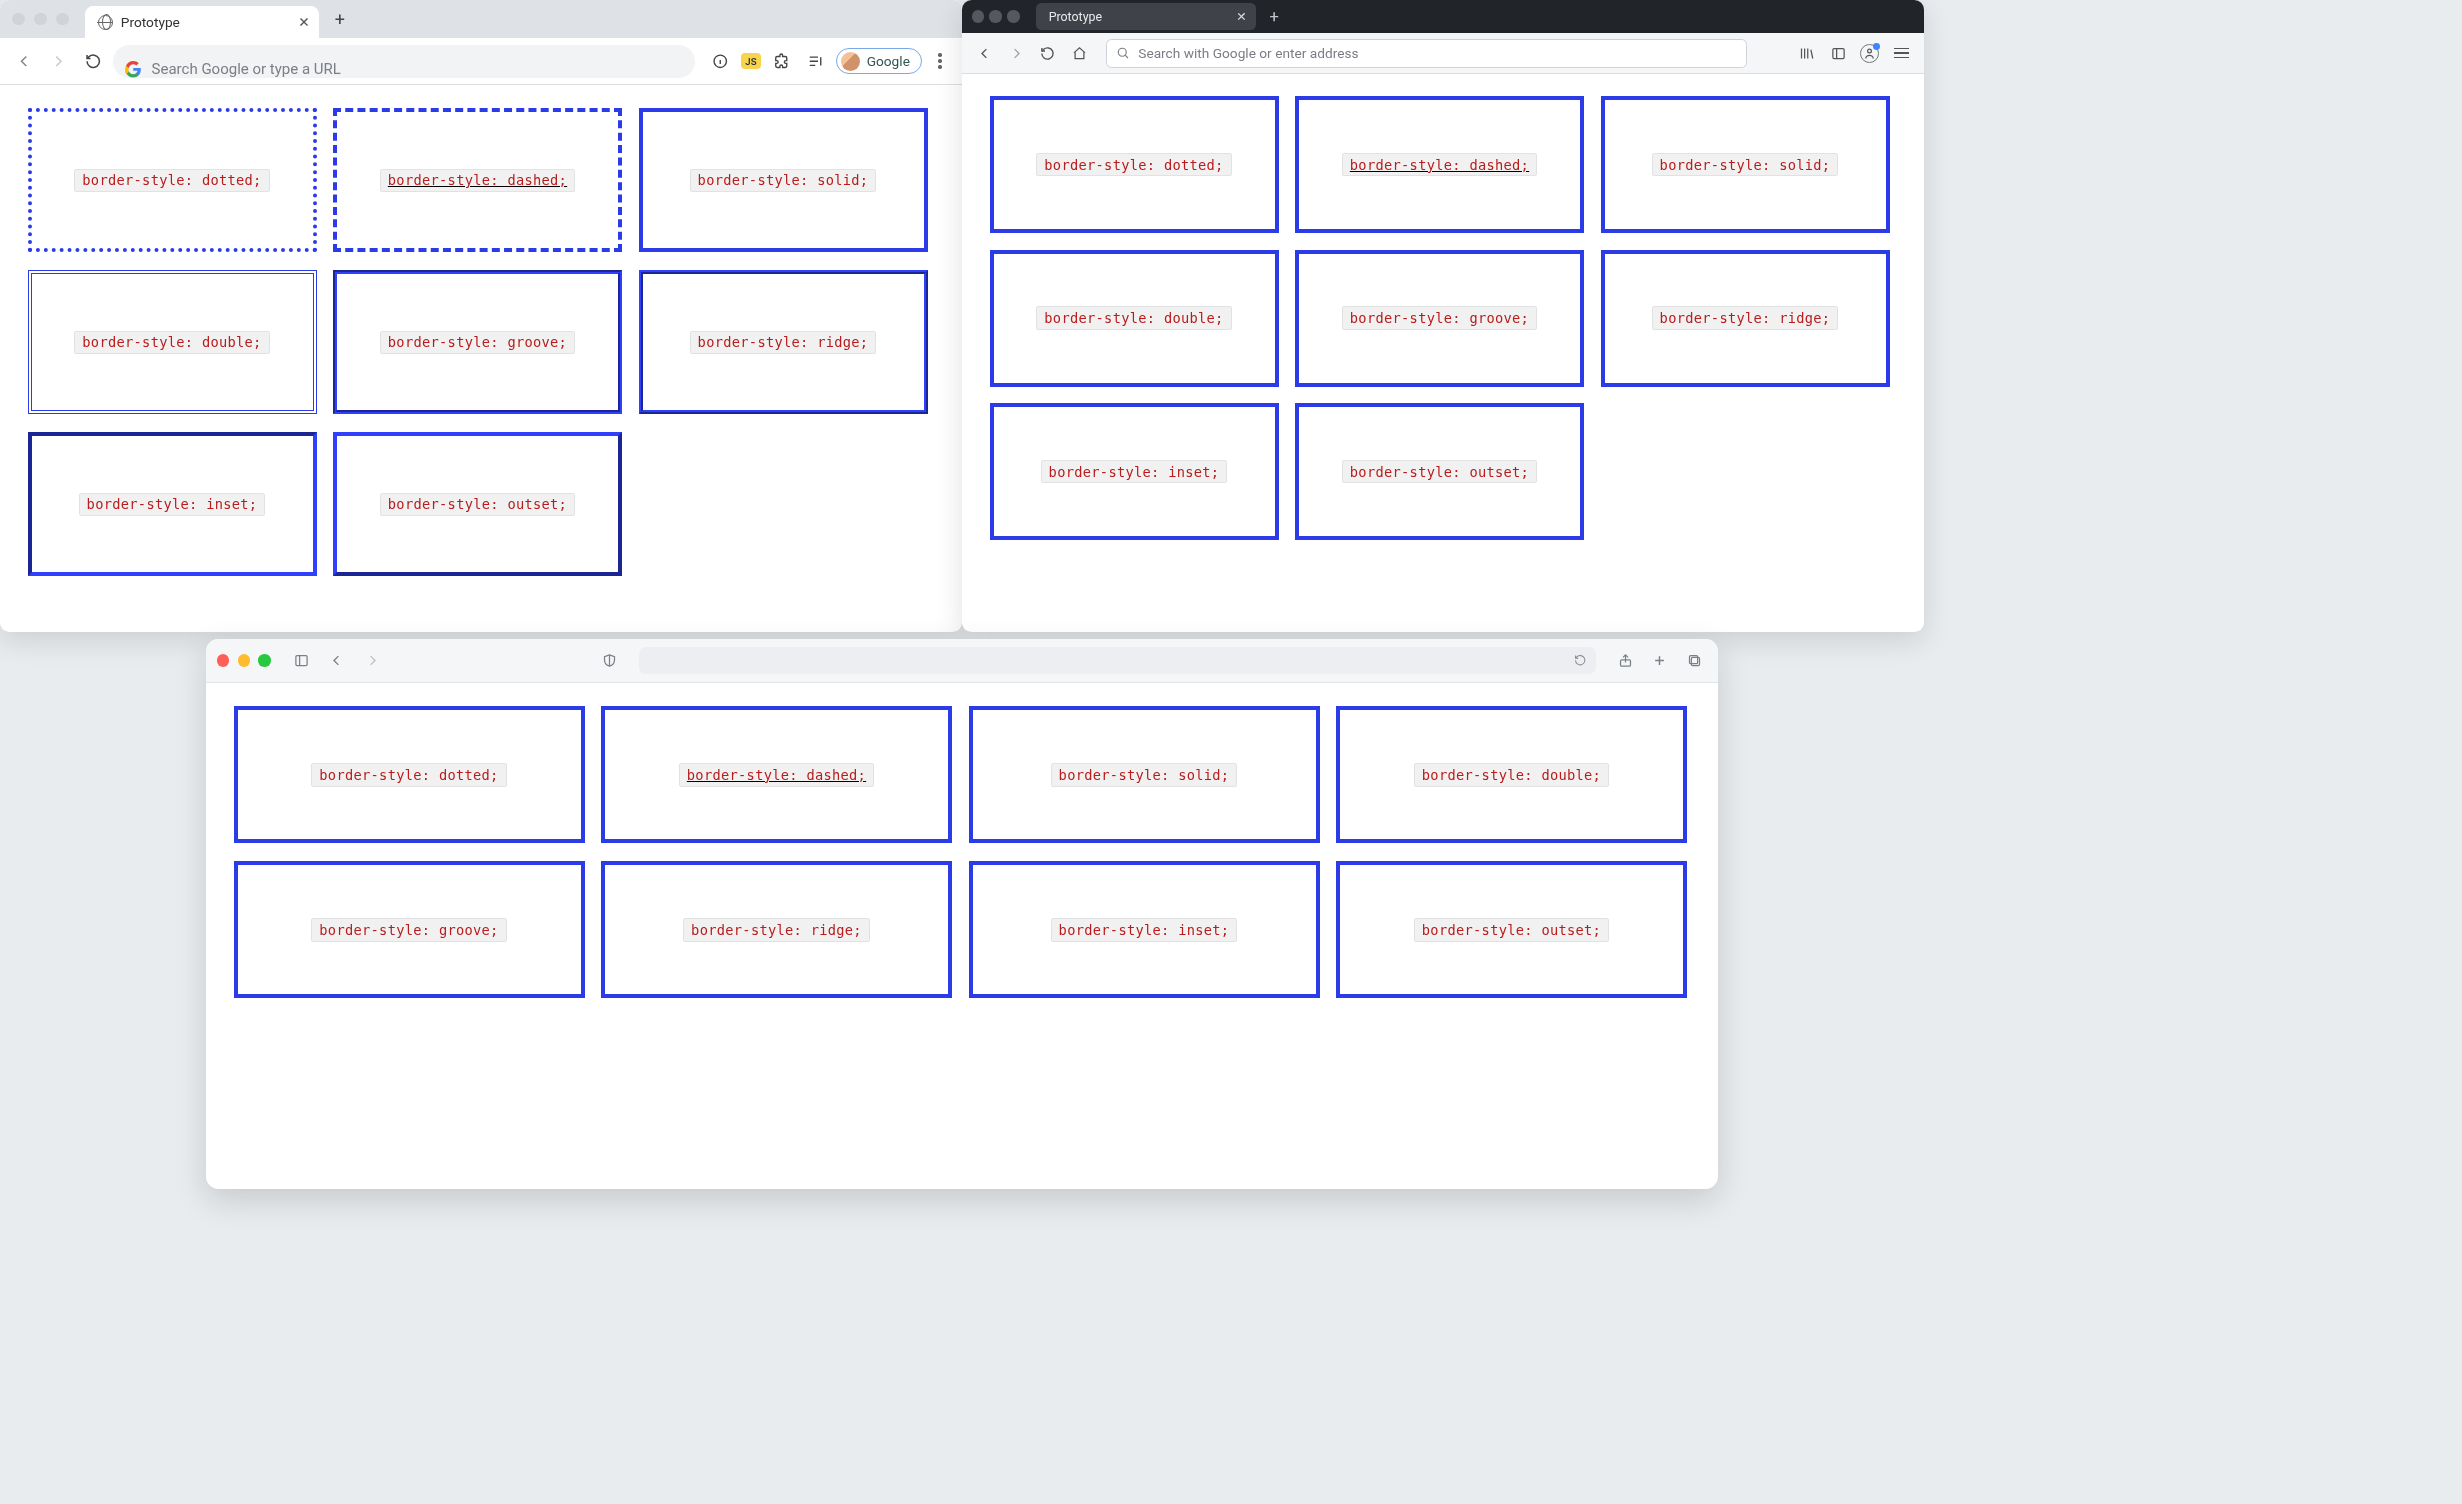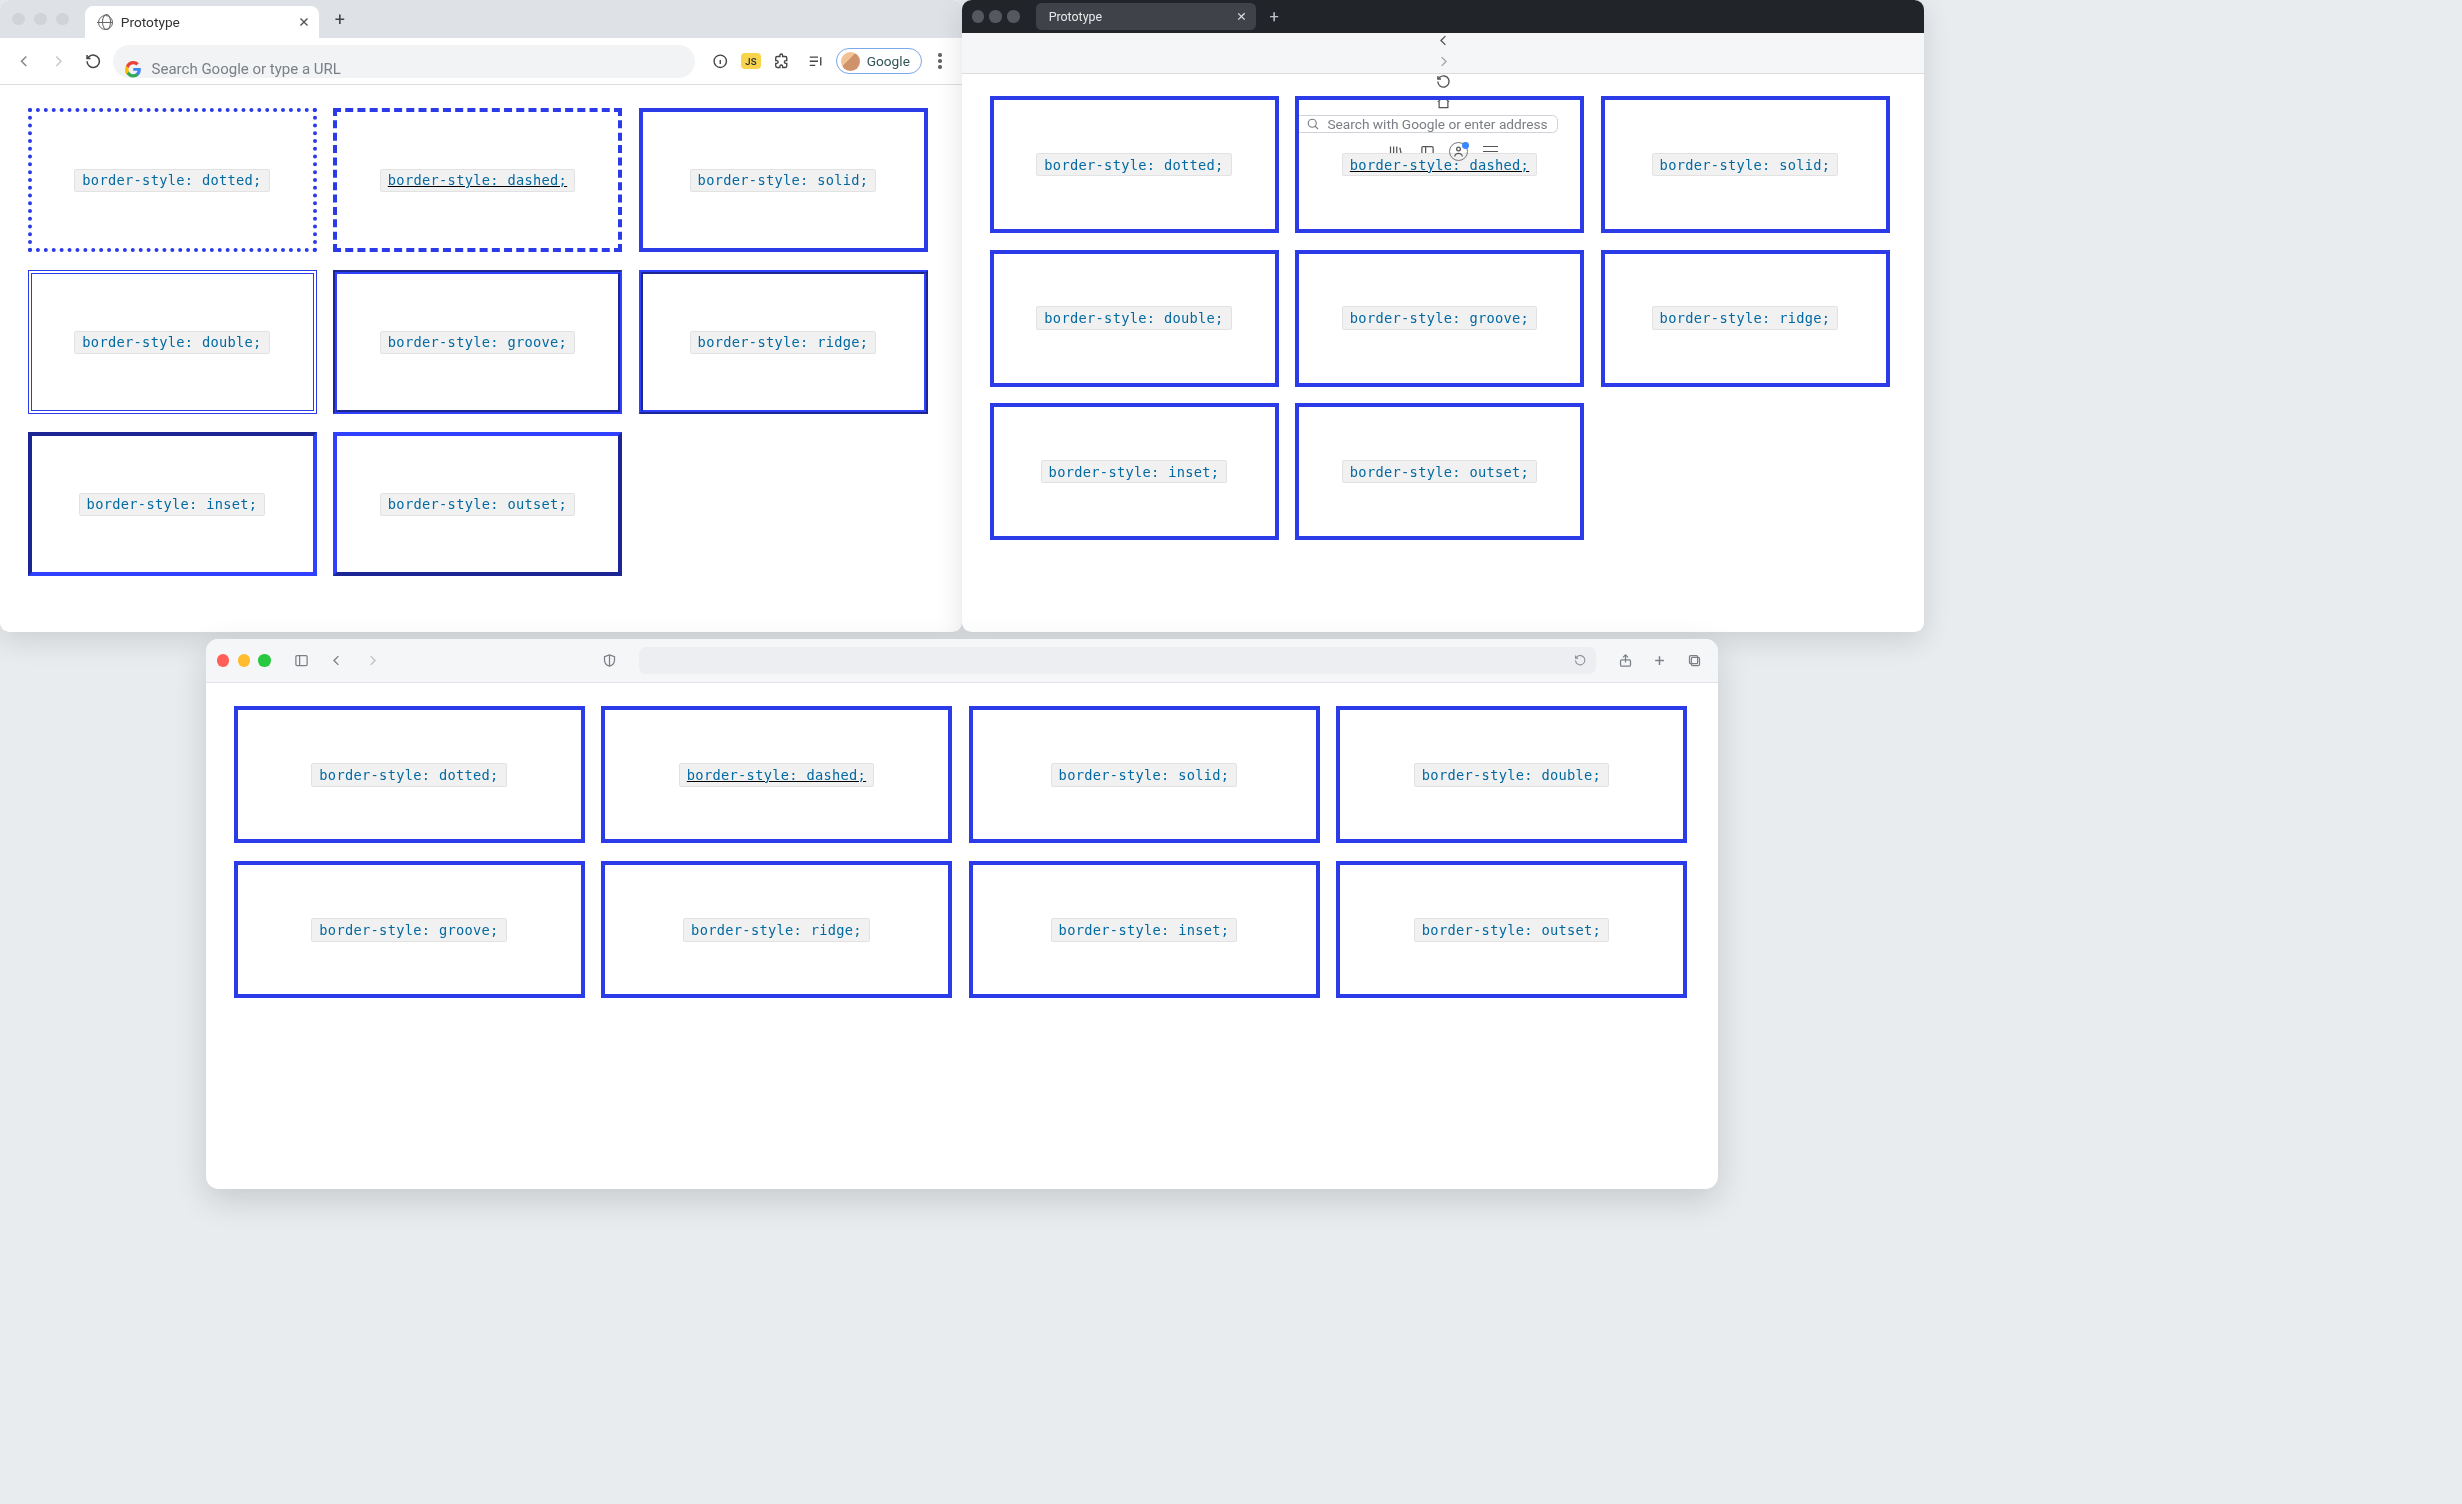--- a/index.html
+++ b/index.html
@@ -12,21 +12,21 @@
     transform-origin: top left;
     position:relative;
   }
   .mono-label {
     font-family: ui-monospace, SFMono-Regular, Menlo, Consolas, monospace;
     font-size:13.7px;
     background:#f1f1f1;
     border:0.7px solid #e2e2e2;
     border-radius:2.1px;
     padding:2.7px 6.9px;
-    color:#0369a1;
+    color:#b91c1c;
     letter-spacing:0.3px;
   }
 
   
   .chrome-window {
     position:absolute; left:0; top:0; width:962px; height:632px;
     background:#fff; border-radius:9.6px; overflow:hidden;
     box-shadow:0 8.2px 27.5px rgba(0,0,0,0.12);
   }
   .chrome-tabstrip {
@@ -105,21 +105,20 @@
     display:flex; align-items:center; gap:11px;
     background:#3f4248; height:27.5px; border-radius:5.5px;
     padding:0 9.6px 0 12.4px; min-width:220px;
     font-size:12.4px; color:#e8e8ea; margin-left:11px;
   }
   .ff-tab .close-x { margin-left:auto; color:#ddd; font-size:12.4px; }
   .ff-newtab { width:25px; height:25px; display:flex; align-items:center; justify-content:center; color:#bfc3c9; font-size:16.5px; }
   .ff-toolbar {
     height:41px; background:#f5f6f8; display:flex; align-items:center; padding:0 9.6px; gap:5.5px;
     border-bottom:0.7px solid #ddd;
-    flex-direction:column;
   }
   .ff-btn { width:26px; height:26px; display:flex; align-items:center; justify-content:center; color:#555; border-radius:4.1px; }
   .ff-btn svg { width:15px; height:15px; }
   .ff-urlbar {
     flex:1; height:29px; background:#fff; border:0.7px solid #cfd2d8; border-radius:5.5px;
     display:flex; align-items:center; padding:0 9.6px; gap:8.2px;
     color:#7a7d84; font-size:13.7px; margin:0 41px 0 8.2px;
   }
   .ff-actions { display:flex; align-items:center; gap:5.5px; }
   .ff-menu { width:19px; display:flex; flex-direction:column; align-items:center; gap:3.4px; }

